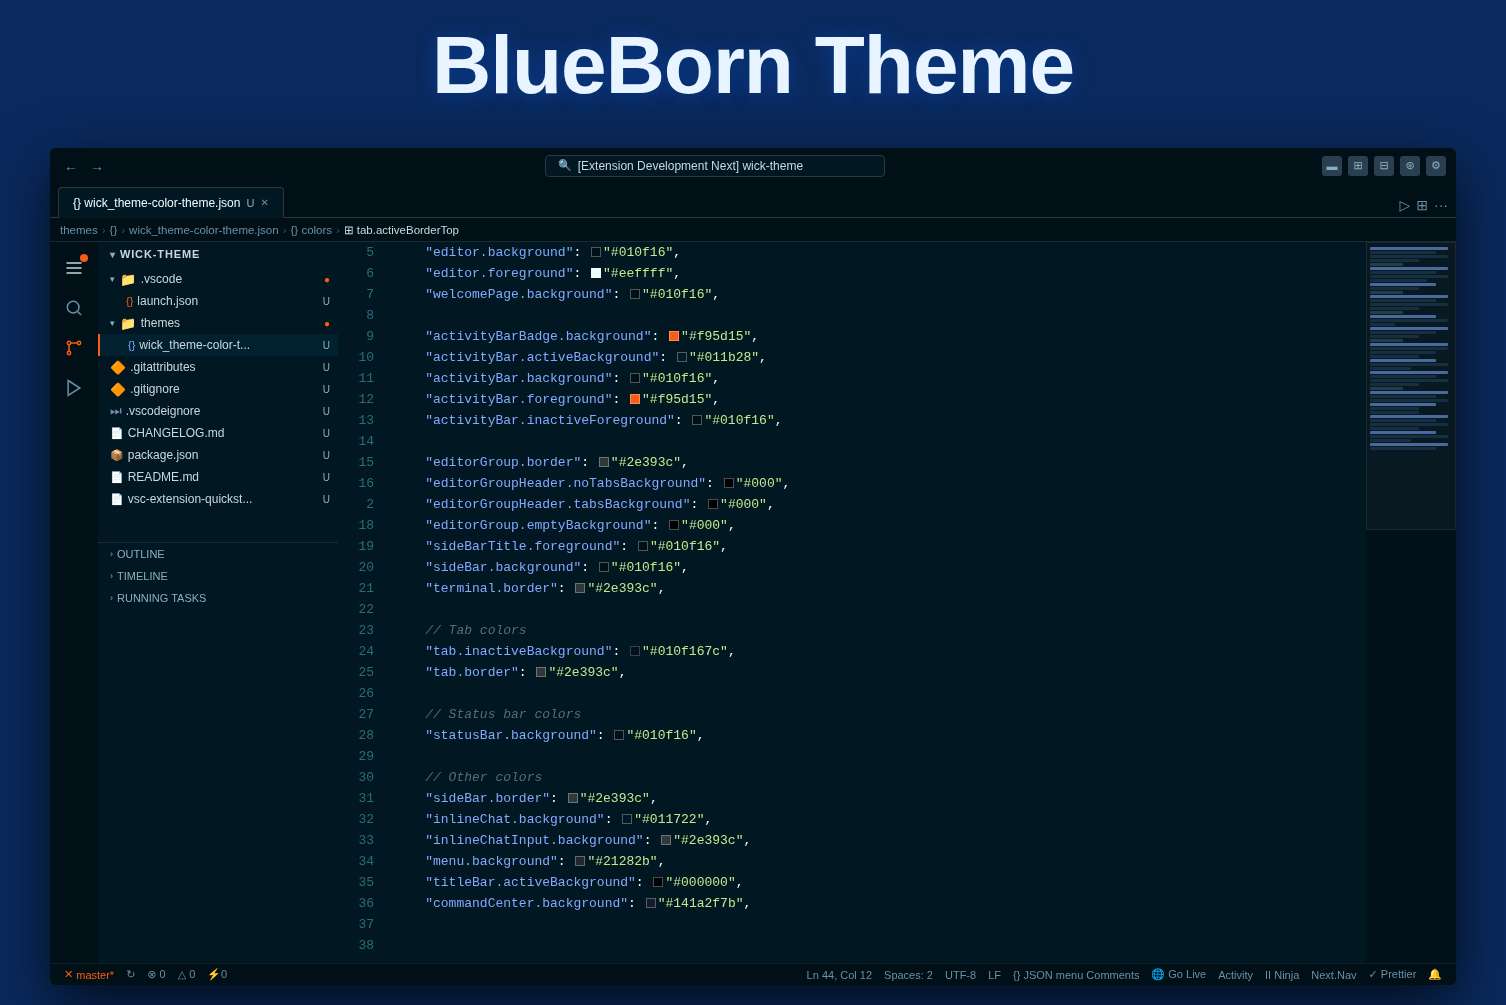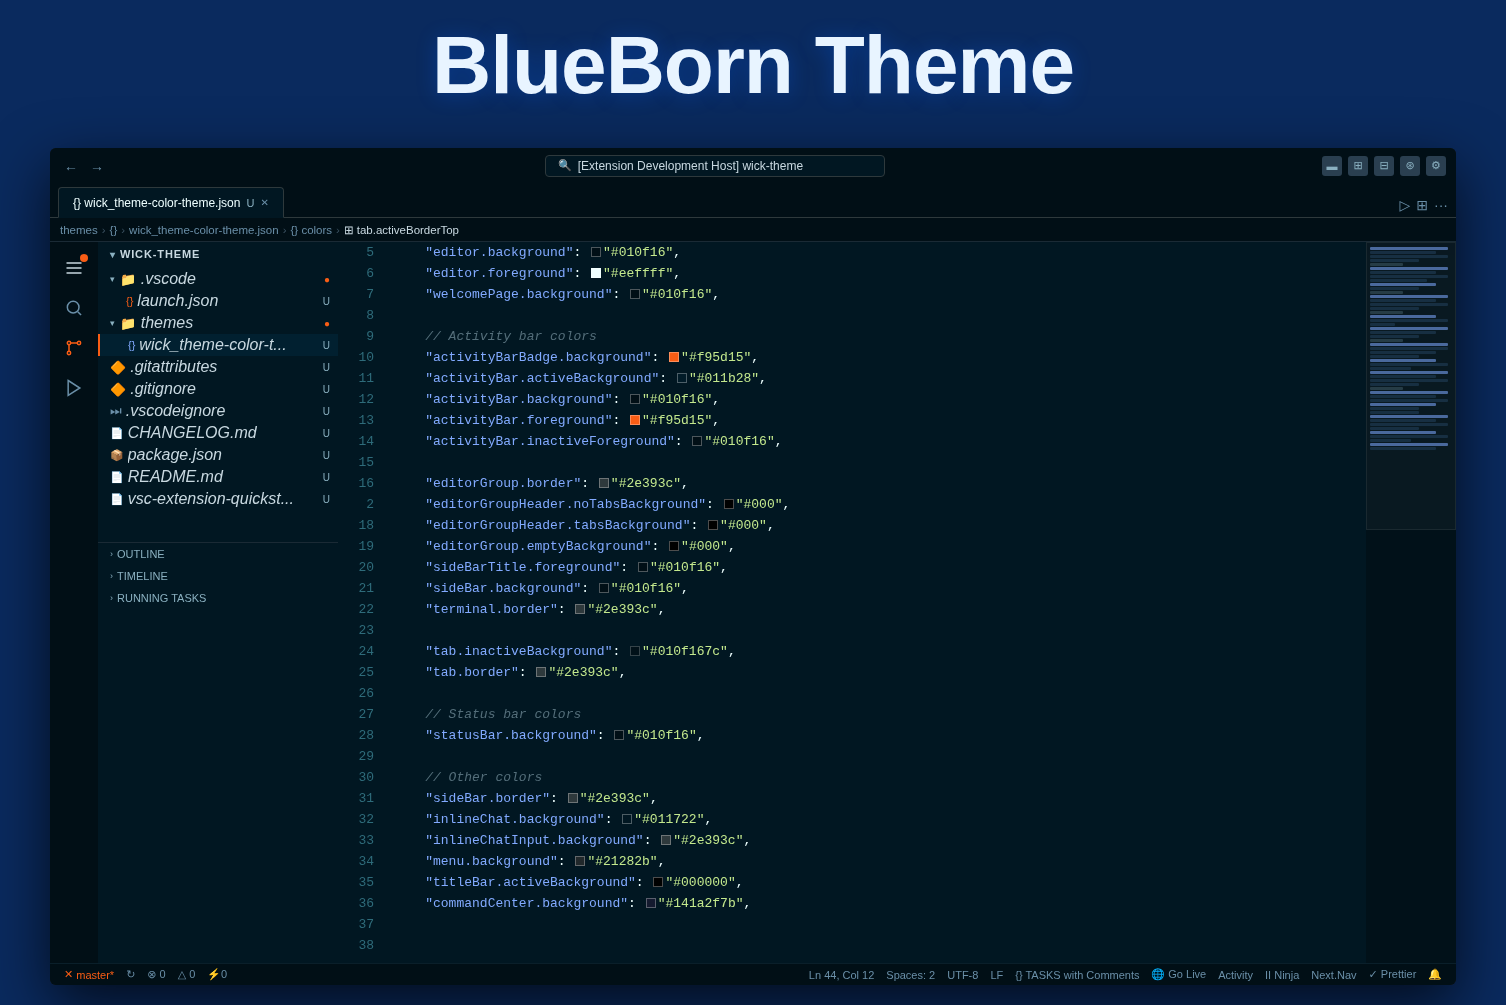--- a/index.html
+++ b/index.html
@@ -239,21 +239,21 @@
       display: flex;
       align-items: center;
       padding-right: 8px;
       cursor: pointer;
       color: #c8d8e0;
       gap: 4px;
       position: relative;
     }
     .tree-item.active-file { background: #012030; border-left: 2px solid #f95d15; }
     .tree-icon { font-size: 13px; flex-shrink: 0; }
-    .tree-label { flex: 1; overflow: hidden; text-overflow: ellipsis; white-space: nowrap; font-size: 16px; font-style: italic; }
+    .tree-label { flex: 1; overflow: hidden; text-overflow: ellipsis; white-space: nowrap; font-size: 12px; }
     .tree-badge {
       font-size: 10px;
       color: #8ab0c0;
       margin-left: auto;
       flex-shrink: 0;
     }
     .tree-badge.orange { color: #f95d15; }
 
     .sidebar-bottom {
       margin-top: auto;
@@ -393,21 +393,21 @@
   <div class="title-bar">
     <div class="title-bar-left">
       <div class="title-bar-nav">
         <div class="nav-btn">←</div>
         <div class="nav-btn">→</div>
       </div>
     </div>
     <div class="title-bar-center">
       <div class="address-bar">
         <span class="address-bar-icon">🔍</span>
-        <span>[Extension Development Host] wick-theme</span>
+        <span>[Extension Development Next] wick-theme</span>
       </div>
     </div>
     <div class="title-bar-right">
       <div class="title-icon">▬</div>
       <div class="title-icon">⊞</div>
       <div class="title-icon">⊟</div>
       <div class="title-icon">⊛</div>
       <div class="title-icon">⚙</div>
     </div>
   </div>
@@ -598,35 +598,35 @@
             <div>36</div>
             <div>37</div>
             <div>38</div>
         </div>
 
         <div class="code-content">
           <div class="code-line">    <span class="key">"editor.background"</span>: <span class="color-swatch" style="background:#010f16;"></span><span class="value-str">"#010f16"</span>,</div>
           <div class="code-line">    <span class="key">"editor.foreground"</span>: <span class="color-swatch" style="background:#eeffff;"></span><span class="value-str">"#eeffff"</span>,</div>
           <div class="code-line">    <span class="key">"welcomePage.background"</span>: <span class="color-swatch" style="background:#010f16;"></span><span class="value-str">"#010f16"</span>,</div>
           <div class="code-line"> </div>
-          <div class="code-line">    <span class="comment">// Activity bar colors</span></div>
           <div class="code-line">    <span class="key">"activityBarBadge.background"</span>: <span class="color-swatch" style="background:#f95d15;"></span><span class="value-str">"#f95d15"</span>,</div>
           <div class="code-line">    <span class="key">"activityBar.activeBackground"</span>: <span class="color-swatch" style="background:#011b28;"></span><span class="value-str">"#011b28"</span>,</div>
           <div class="code-line">    <span class="key">"activityBar.background"</span>: <span class="color-swatch" style="background:#010f16;"></span><span class="value-str">"#010f16"</span>,</div>
           <div class="code-line">    <span class="key">"activityBar.foreground"</span>: <span class="color-swatch" style="background:#f95d15;"></span><span class="value-str">"#f95d15"</span>,</div>
           <div class="code-line">    <span class="key">"activityBar.inactiveForeground"</span>: <span class="color-swatch" style="background:#010f16;"></span><span class="value-str">"#010f16"</span>,</div>
           <div class="code-line"> </div>
           <div class="code-line">    <span class="key">"editorGroup.border"</span>: <span class="color-swatch" style="background:#2e393c;"></span><span class="value-str">"#2e393c"</span>,</div>
           <div class="code-line">    <span class="key">"editorGroupHeader.noTabsBackground"</span>: <span class="color-swatch" style="background:#000;"></span><span class="value-str">"#000"</span>,</div>
           <div class="code-line">    <span class="key">"editorGroupHeader.tabsBackground"</span>: <span class="color-swatch" style="background:#000;"></span><span class="value-str">"#000"</span>,</div>
           <div class="code-line">    <span class="key">"editorGroup.emptyBackground"</span>: <span class="color-swatch" style="background:#000;"></span><span class="value-str">"#000"</span>,</div>
           <div class="code-line">    <span class="key">"sideBarTitle.foreground"</span>: <span class="color-swatch" style="background:#010f16;"></span><span class="value-str">"#010f16"</span>,</div>
           <div class="code-line">    <span class="key">"sideBar.background"</span>: <span class="color-swatch" style="background:#010f16;"></span><span class="value-str">"#010f16"</span>,</div>
           <div class="code-line">    <span class="key">"terminal.border"</span>: <span class="color-swatch" style="background:#2e393c;"></span><span class="value-str">"#2e393c"</span>,</div>
           <div class="code-line"> </div>
+          <div class="code-line">    <span class="comment">// Tab colors</span></div>
           <div class="code-line">    <span class="key">"tab.inactiveBackground"</span>: <span class="color-swatch" style="background:#010f16; opacity:0.7;"></span><span class="value-str">"#010f167c"</span>,</div>
           <div class="code-line">    <span class="key">"tab.border"</span>: <span class="color-swatch" style="background:#2e393c;"></span><span class="value-str">"#2e393c"</span>,</div>
           <div class="code-line"> </div>
           <div class="code-line">    <span class="comment">// Status bar colors</span></div>
           <div class="code-line">    <span class="key">"statusBar.background"</span>: <span class="color-swatch" style="background:#010f16;"></span><span class="value-str">"#010f16"</span>,</div>
           <div class="code-line"> </div>
           <div class="code-line">    <span class="comment">// Other colors</span></div>
           <div class="code-line">    <span class="key">"sideBar.border"</span>: <span class="color-swatch" style="background:#2e393c;"></span><span class="value-str">"#2e393c"</span>,</div>
           <div class="code-line">    <span class="key">"inlineChat.background"</span>: <span class="color-swatch" style="background:#011722;"></span><span class="value-str">"#011722"</span>,</div>
           <div class="code-line">    <span class="key">"inlineChatInput.background"</span>: <span class="color-swatch" style="background:#2e393c;"></span><span class="value-str">"#2e393c"</span>,</div>
@@ -719,21 +719,21 @@
       <div class="status-item">
         <span>Spaces: 2</span>
       </div>
       <div class="status-item">
         <span>UTF-8</span>
       </div>
       <div class="status-item">
         <span>LF</span>
       </div>
       <div class="status-item">
-        <span>{} TASKS with Comments</span>
+        <span>{} JSON menu Comments</span>
       </div>
       <div class="status-item">
         <span>🌐 Go Live</span>
       </div>
       <div class="status-item">
         <span>Activity</span>
       </div>
       <div class="status-item">
         <span>II Ninja</span>
       </div>

